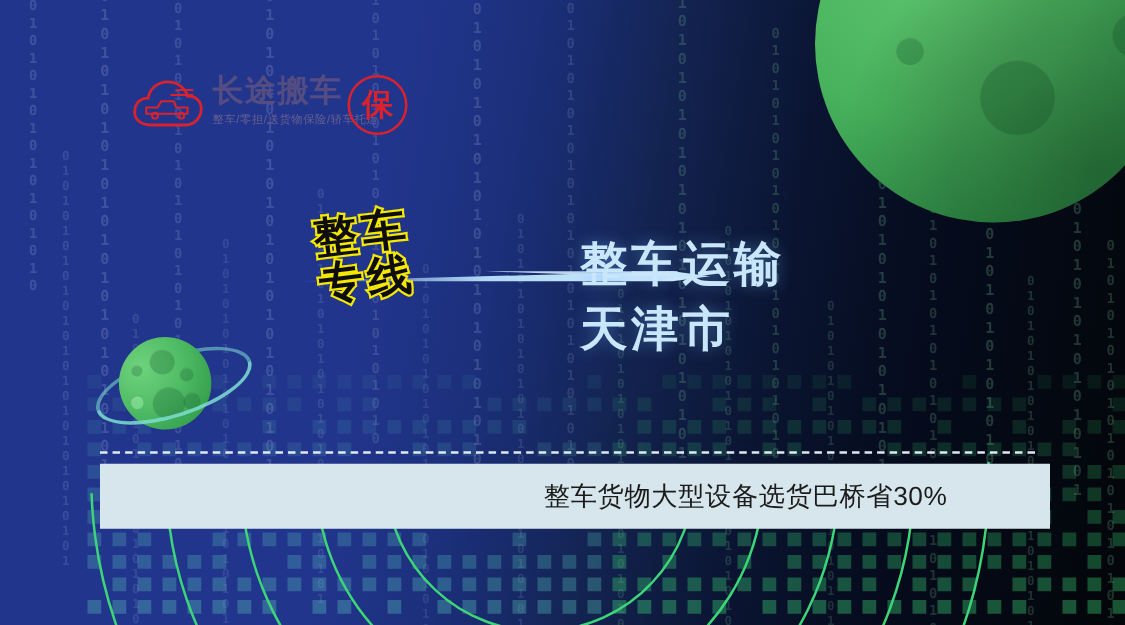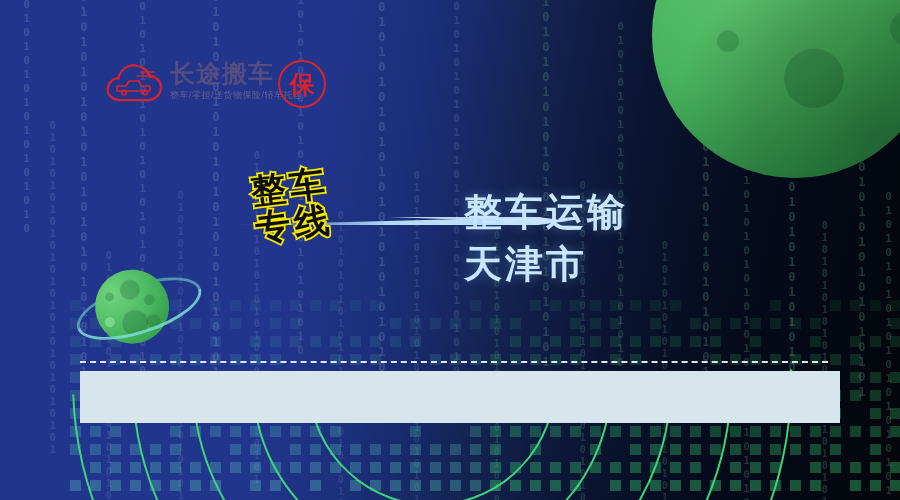--- a/index.html
+++ b/index.html
@@ -580,15 +580,16 @@
   </div>
 
   <div class="dest">
     <span>整车运输</span>
     <span>天津市</span>
   </div>
 
 
   <div class="dashline"></div>
   <div class="banner">
+    <span class="banner-r">整车货物大型设备选货巴桥省30%</span>
   </div>
 
 </div>
 
 </body></html>

